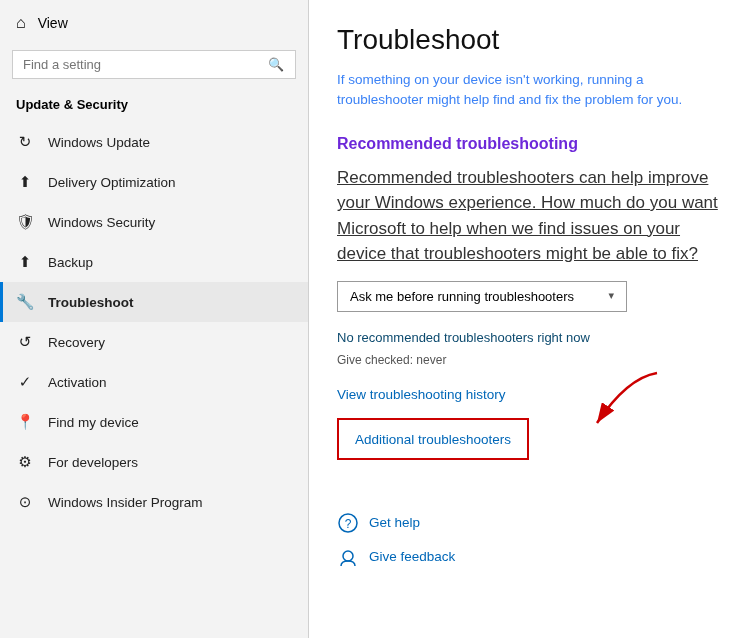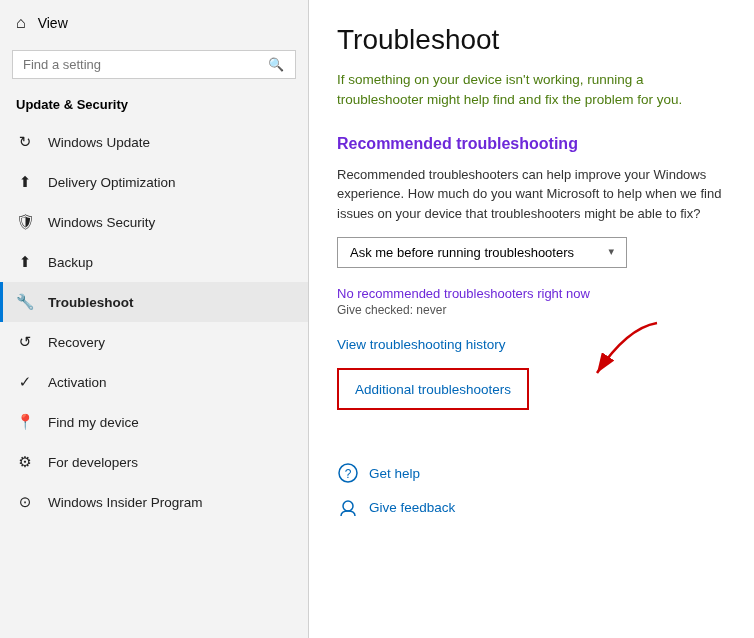--- a/index.html
+++ b/index.html
@@ -98,58 +98,59 @@
       height: 638px;
     }
     .page-title {
       font-size: 28px;
       font-weight: 300;
       color: #111;
       margin-bottom: 14px;
     }
     .intro-text {
       font-size: 13.5px;
-      color: #4d7c0f;
+      color: #3b82f6;
       line-height: 1.5;
       margin-bottom: 24px;
       max-width: 400px;
     }
     .section-heading {
       font-size: 16px;
       font-weight: 600;
       color: #6d28d9;
       margin-bottom: 12px;
     }
     .desc-text {
-      font-size: 13px;
+      font-size: 17px;
       color: #333;
       line-height: 1.5;
       max-width: 420px;
       margin-bottom: 14px;
+      text-decoration: underline;
     }
     .dropdown-select {
       display: flex;
       align-items: flex-start;
       justify-content: space-between;
       border: 1px solid #999;
       padding: 7px 12px;
       font-size: 13px;
       cursor: pointer;
       width: 290px;
       background: white;
       margin-bottom: 18px;
     }
     .dropdown-chevron {
       font-size: 11px;
       color: #555;
     }
     .status-text {
       font-size: 13px;
-      color: #6d28d9;
-      margin-bottom: 2px;
+      color: #0c4a6e;
+      margin-bottom: 8px;
     }
     .status-sub {
       font-size: 12px;
       color: #555;
       margin-bottom: 18px;
     }
     .link-blue {
       font-size: 13.5px;
       color: #0067b8;
       cursor: pointer;

